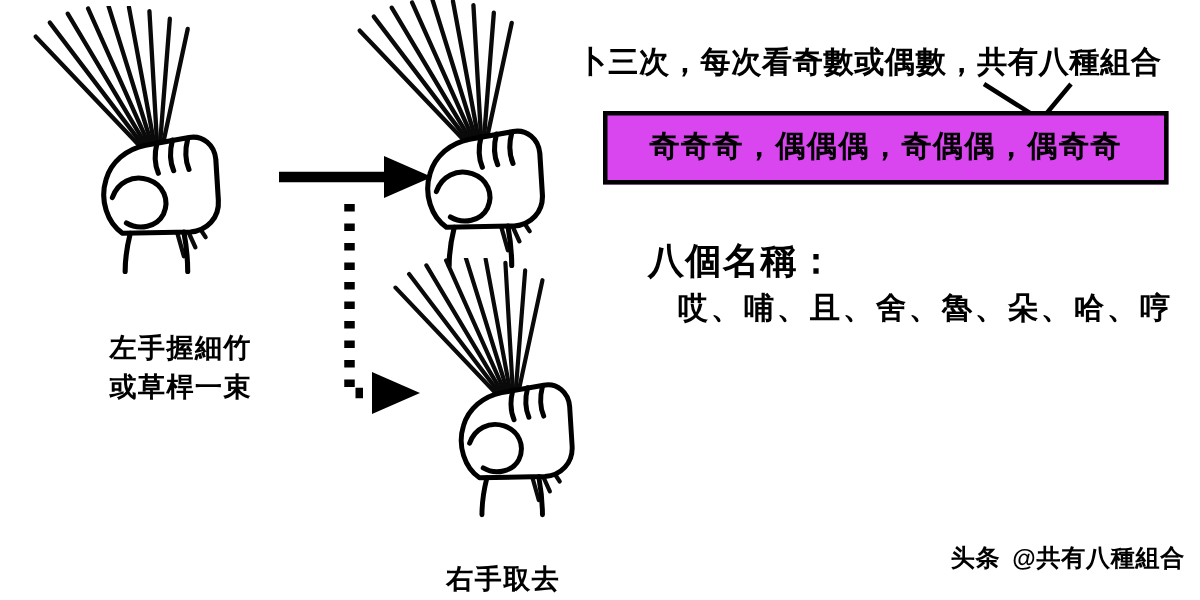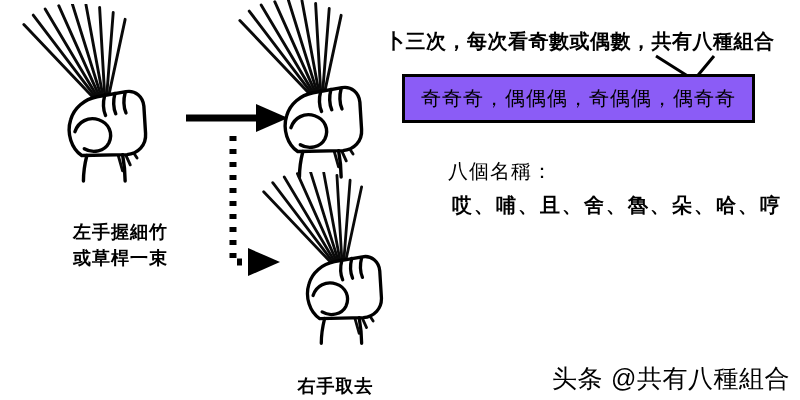--- a/index.html
+++ b/index.html
@@ -5,27 +5,27 @@
   html,body{margin:0;padding:0;}
   body{
     position:relative;width:800px;height:400px;overflow:hidden;
     background:#ffffff;color:#000;
     font-family:"Liberation Sans","DejaVu Sans",sans-serif;
   }
   .abs{position:absolute;}
   .cap{font-weight:700;font-size:18px;line-height:1.45;text-align:center;letter-spacing:1px;margin-top:29px;}
   .callout-text{font-weight:700;font-size:20px;letter-spacing:.5px;white-space:nowrap;}
   .combo-box{
-    border:3px solid #000;background:#8b5cf6;
-    padding:7px 16px;font-weight:400;font-size:20px;line-height:1.45;
+    border:3px solid #000;background:#d946ef;
+    padding:7px 28px;font-weight:700;font-size:20px;line-height:1.45;
     letter-spacing:1px;white-space:nowrap;text-align:center;
   }
-  .names-label{font-weight:400;font-size:20px;letter-spacing:1px;white-space:nowrap;margin-left:16px;}
+  .names-label{font-weight:700;font-size:24px;letter-spacing:1px;white-space:nowrap;}
   .names-list{font-weight:700;font-size:20px;letter-spacing:2px;white-space:nowrap;padding-left:20px;}
-  .watermark{display:flex;gap:8px;font-weight:400;font-size:25px;letter-spacing:.5px;white-space:nowrap;}
+  .watermark{display:flex;gap:8px;font-weight:700;font-size:16px;letter-spacing:.5px;white-space:nowrap;}
   svg{display:block;}
 </style>
 </head>
 <body>
 
 <svg width="0" height="0" style="position:absolute" aria-hidden="true">
   <defs>
     <g id="hand-bundle" stroke-linecap="round">
       <g stroke="#0a0a0a" stroke-width="3.4" fill="none">
         <path d="M98,125 L2,24"></path>

